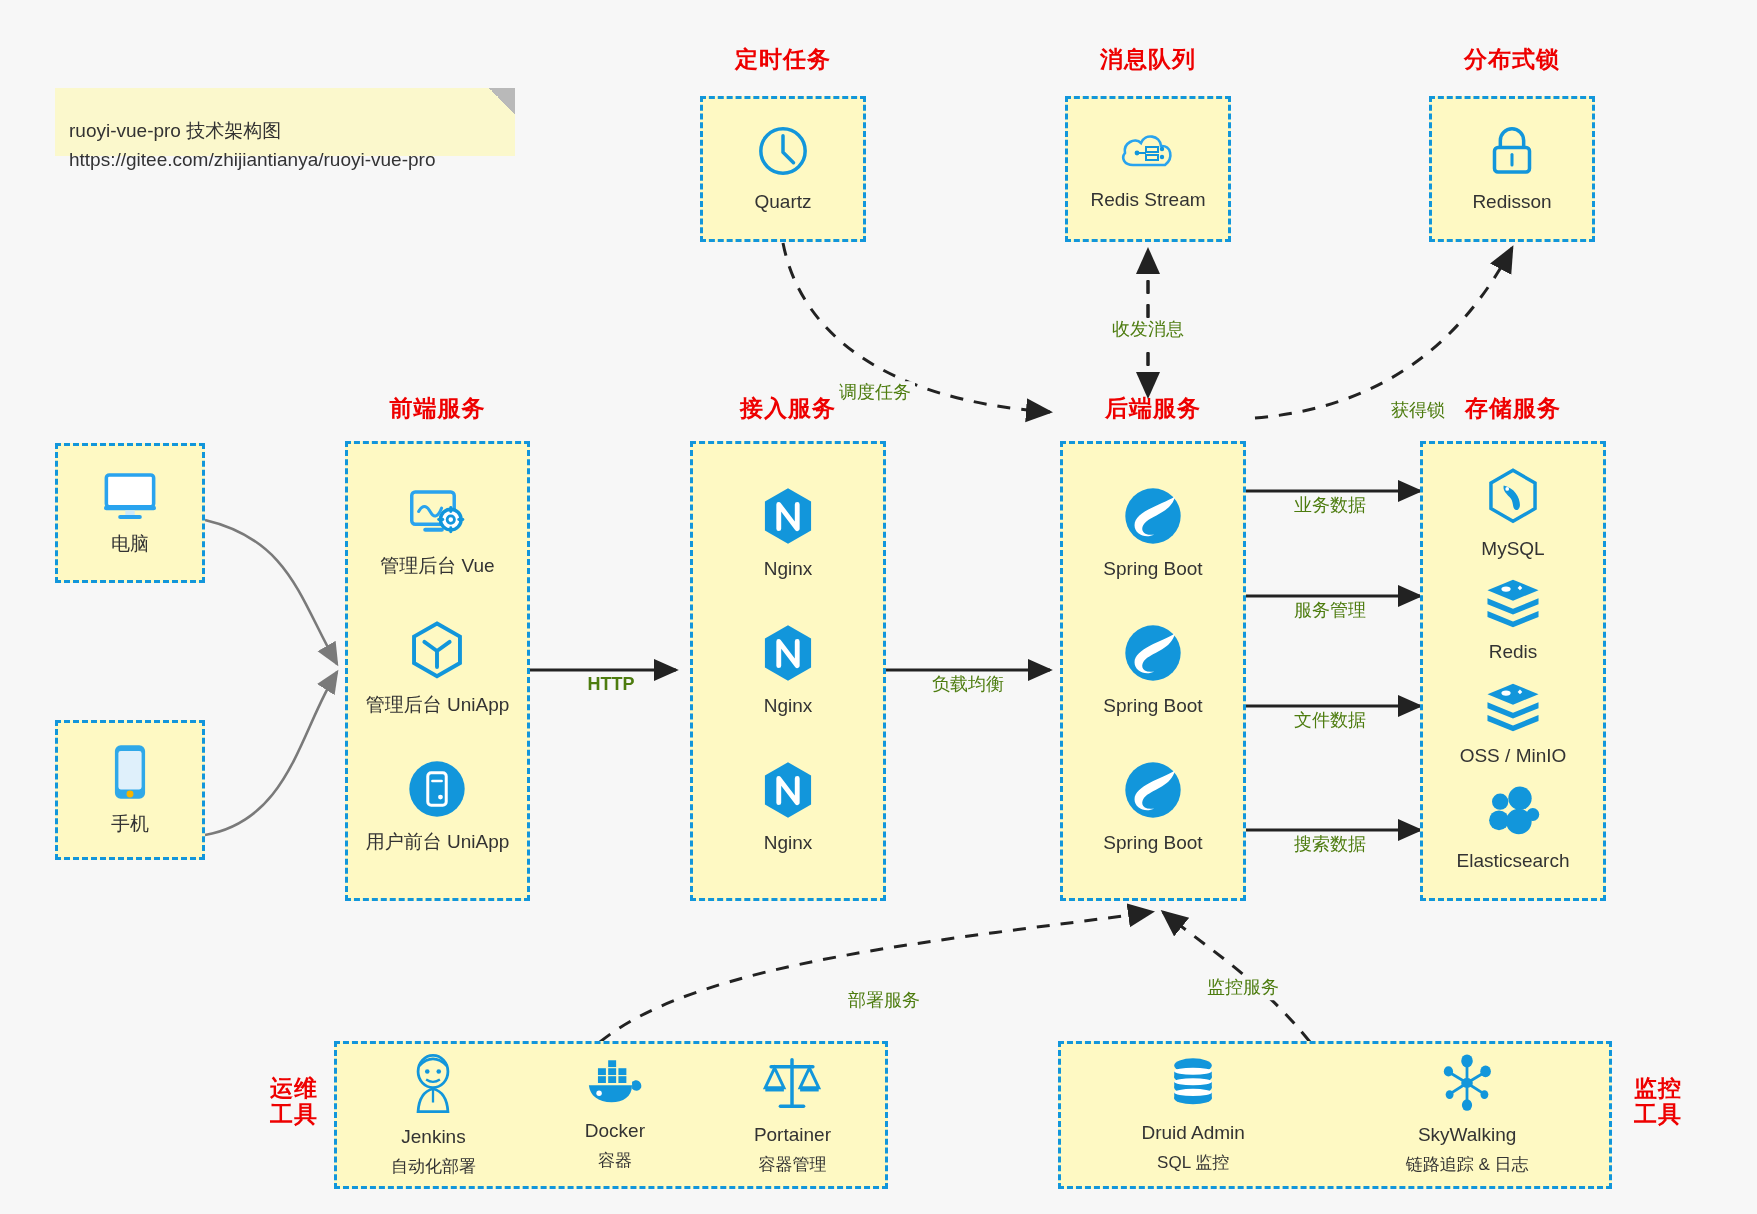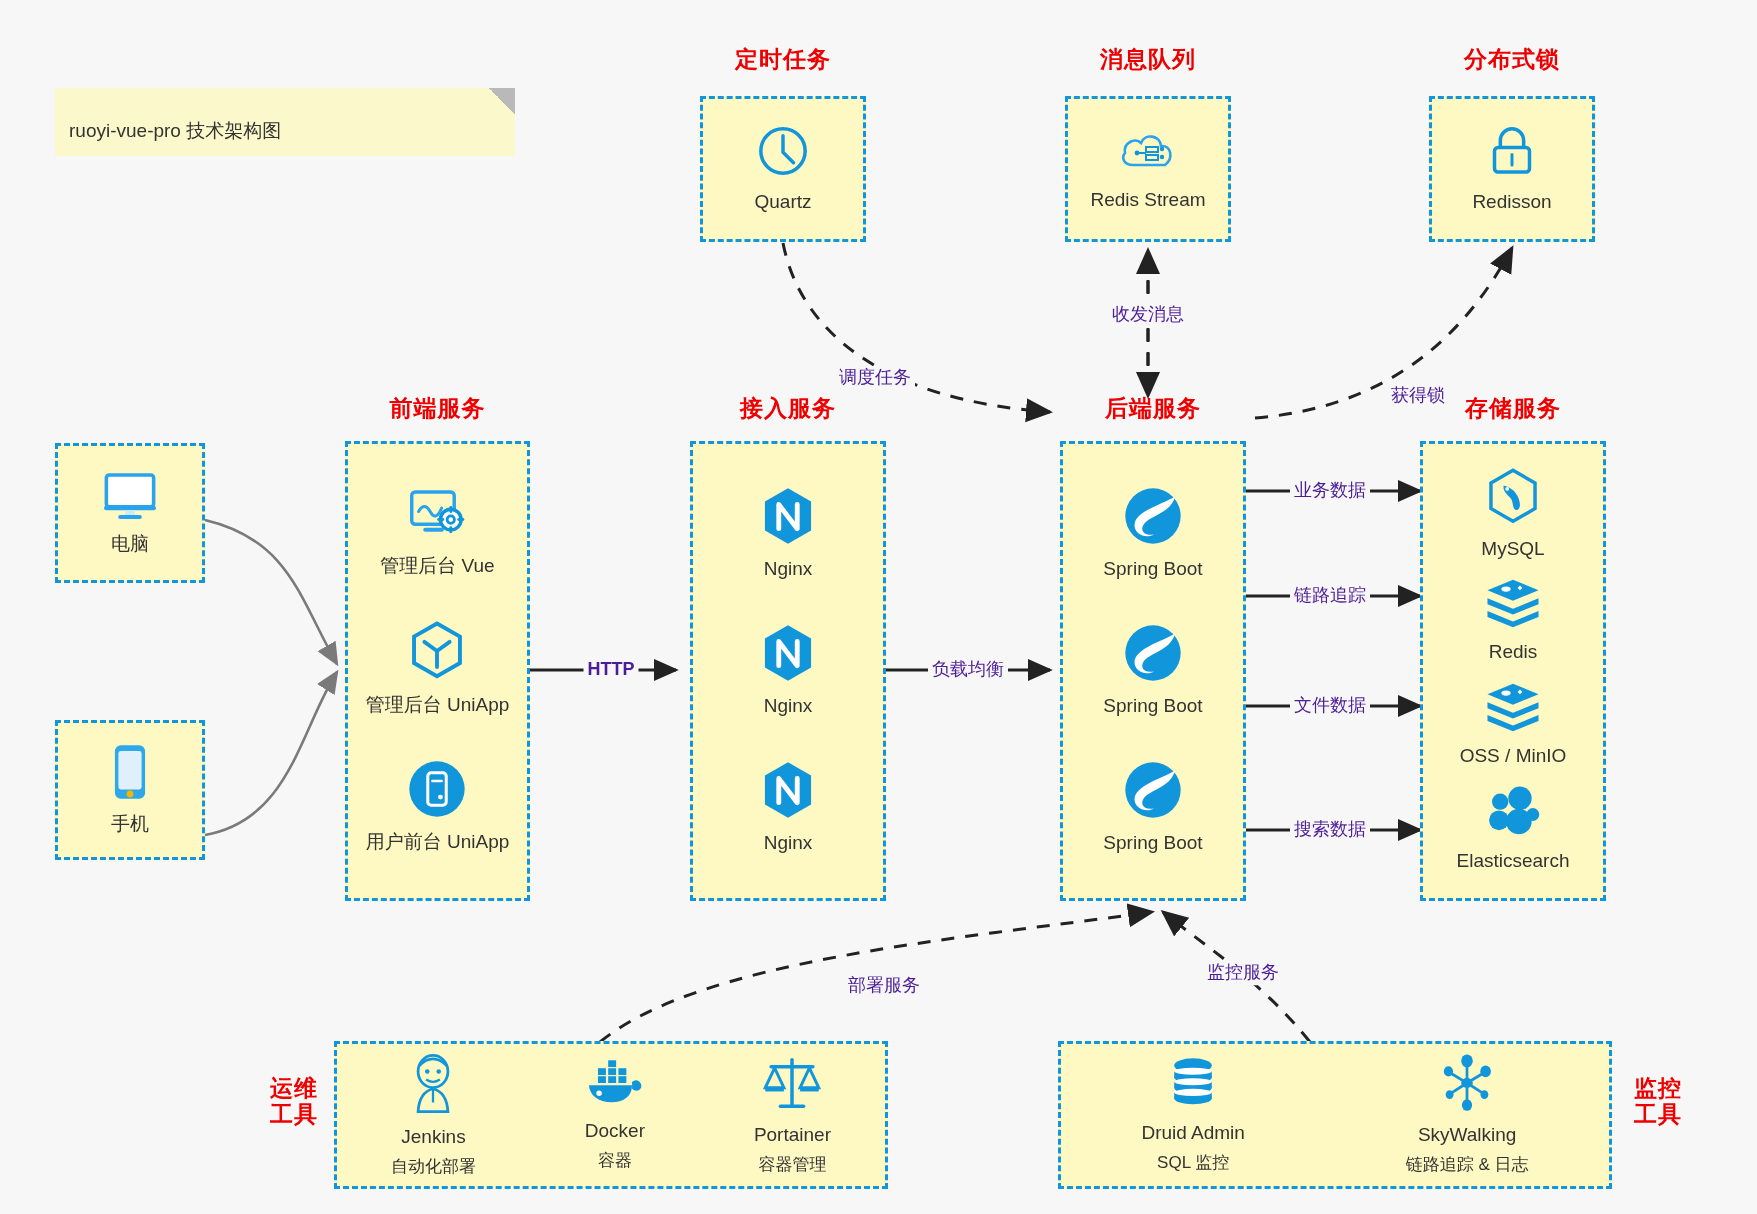--- a/index.html
+++ b/index.html
@@ -63,35 +63,37 @@
   }
   #note .fold{
     position:absolute;right:0;top:0;width:26px;height:26px;
     background:linear-gradient(225deg,#b9b9b9 0 50%,transparent 50% 100%);
   }
 
   
   .echip{
     position:absolute;
     background:#f7f7f7;
-    font-size:18px;color:#4c1d95;
+    font-size:18px;color:#4d7c0f;
     padding:1px 4px;
     white-space:nowrap;
     transform:translate(-50%,-50%);
     line-height:1.2;
+    margin-top:15px;
   }
 </style>
 </head>
 <body>
 
 <div id="stage">
 
   <div id="note">
     <div class="fold"></div>
     <div>ruoyi-vue-pro 技术架构图</div>
+    <div>https://gitee.com/zhijiantianya/ruoyi-vue-pro</div>
   </div>
 
   <svg id="edges" viewBox="0 0 1757 1214">
     <defs>
       <marker id="ah" markerWidth="10" markerHeight="10" refX="8" refY="4" orient="auto" markerUnits="strokeWidth">
         <path d="M0,0 L9,4 L0,8 z" fill="#222"></path>
       </marker>
       <marker id="ahg" markerWidth="10" markerHeight="10" refX="8" refY="4" orient="auto" markerUnits="strokeWidth">
         <path d="M0,0 L9,4 L0,8 z" fill="#7a7a7a"></path>
       </marker>
@@ -117,21 +119,21 @@
     <path d="M1255,418 C1380,408 1460,345 1512,248" fill="none" stroke="#222" stroke-width="3" stroke-dasharray="13 11" marker-end="url(#ah)"></path>
 
     <path d="M600,1042 C700,960 950,940 1152,912" fill="none" stroke="#222" stroke-width="3" stroke-dasharray="13 11" marker-end="url(#ah)"></path>
 
     <path d="M1310,1042 C1260,980 1210,950 1163,912" fill="none" stroke="#222" stroke-width="3" stroke-dasharray="13 11" marker-end="url(#ah)"></path>
   </svg>
 
   <div class="echip" style="left:611px;top:670px;font-weight:bold;">HTTP</div>
   <div class="echip" style="left:968px;top:670px;">负载均衡</div>
   <div class="echip" style="left:1330px;top:491px;">业务数据</div>
-  <div class="echip" style="left:1330px;top:596px;">链路追踪</div>
+  <div class="echip" style="left:1330px;top:596px;">服务管理</div>
   <div class="echip" style="left:1330px;top:706px;">文件数据</div>
   <div class="echip" style="left:1330px;top:830px;">搜索数据</div>
   <div class="echip" style="left:875px;top:378px;">调度任务</div>
   <div class="echip" style="left:1148px;top:315px;">收发消息</div>
   <div class="echip" style="left:1418px;top:396px;">获得锁</div>
   <div class="echip" style="left:884px;top:986px;">部署服务</div>
   <div class="echip" style="left:1243px;top:973px;">监控服务</div>
 
   <div class="cap" style="left:700px;top:46px;width:166px;">定时任务</div>
   <div class="dbox" style="left:700px;top:96px;width:166px;height:146px;">

